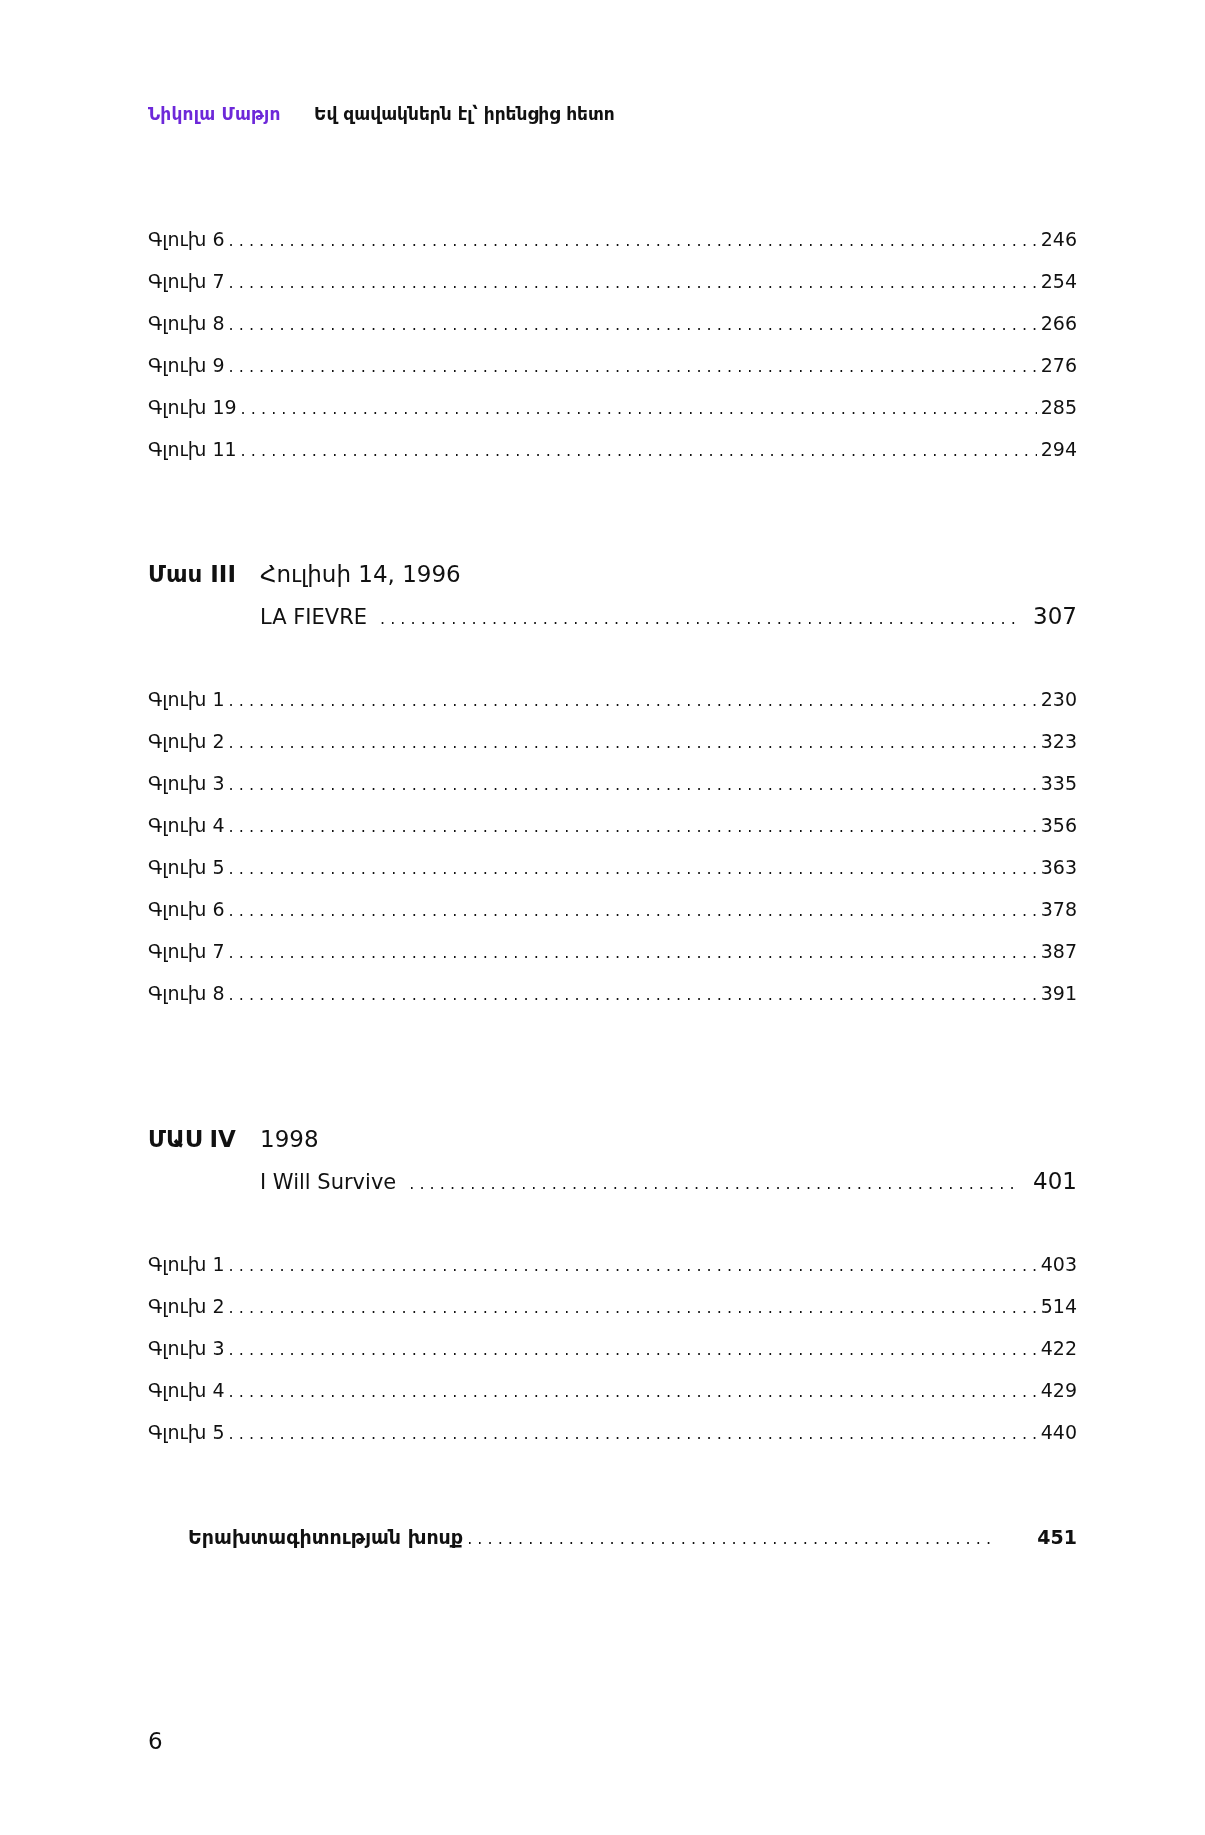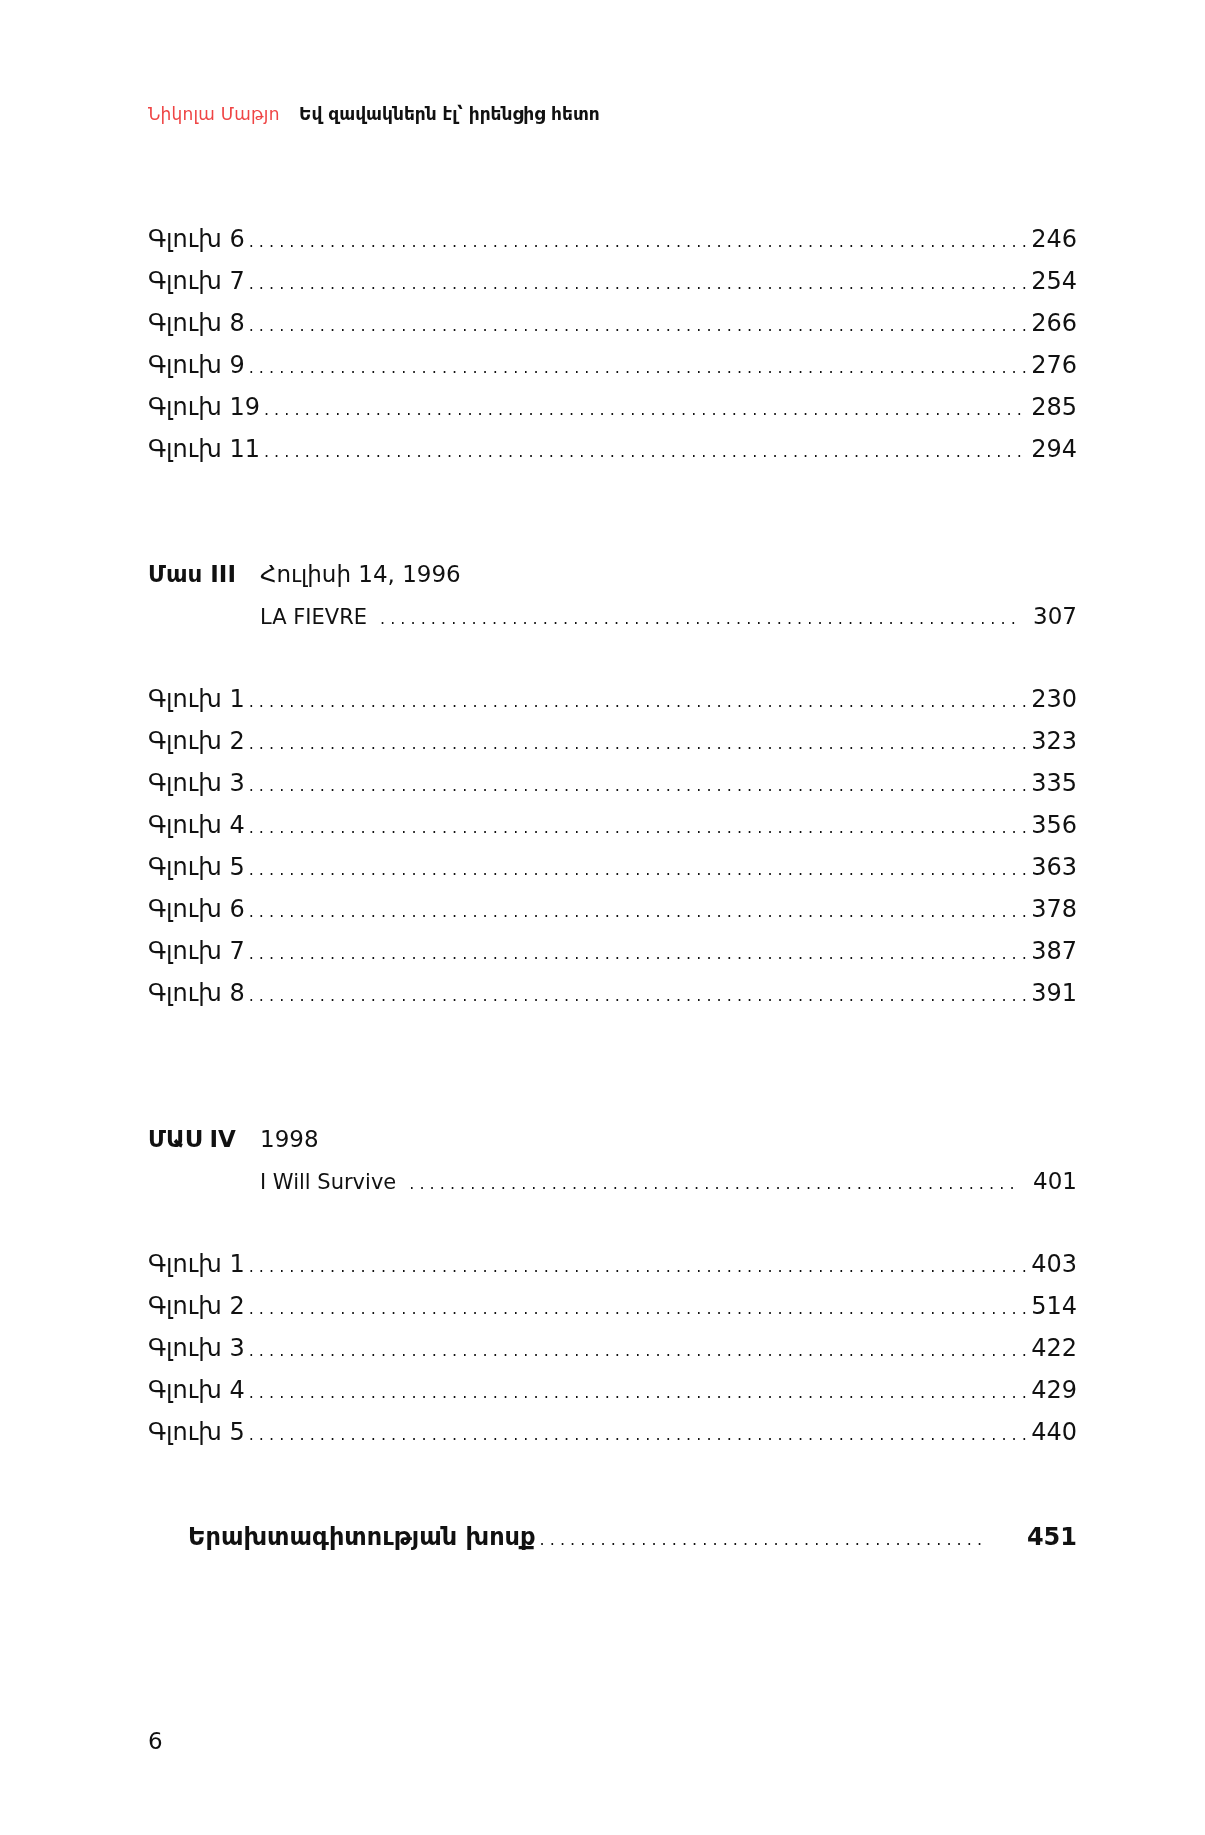--- a/index.html
+++ b/index.html
@@ -4,27 +4,27 @@
 <style>
   html, body { margin: 0; padding: 0; background: #ffffff; }
   body {
     width: 1205px; height: 1835px; position: relative; overflow: hidden;
     font-family: "DejaVu Sans", "Liberation Sans", sans-serif; color: #111;
   }
   .running-head {
     position: absolute; left: 148px; top: 104px;
     font-size: 17px; white-space: nowrap;
   }
-  .running-head .author { font-weight: 400; color: #ef4444; margin-right: 14px; letter-spacing: 0.2px; }
+  .running-head .author { font-weight: 700; color: #6d28d9; margin-right: 28px; letter-spacing: 0.2px; }
   .running-head .title { font-weight: bold; }
 
   .toc { position: absolute; left: 148px; width: 929px; }
   .row {
     display: flex; align-items: baseline; height: 42px;
-    font-size: 24px; line-height: 42px;
+    font-size: 19px; line-height: 42px;
   }
   .row .label { white-space: nowrap; padding-right: 4px; }
   .row .leader {
     flex: 1; overflow: hidden; white-space: nowrap; color: #111;
     letter-spacing: 5px; font-size: 16px;
   }
   .row .leader::before {
     content: ". . . . . . . . . . . . . . . . . . . . . . . . . . . . . . . . . . . . . . . . . . . . . . . . . . . . . . . . . . . . . . . . . . . . . . . . . . . . . . . . . . . . . . . . . . . . . . . . . . . . . . . . . . . . . . . . . . . . . . . . . .";
     letter-spacing: 0px;
   }

